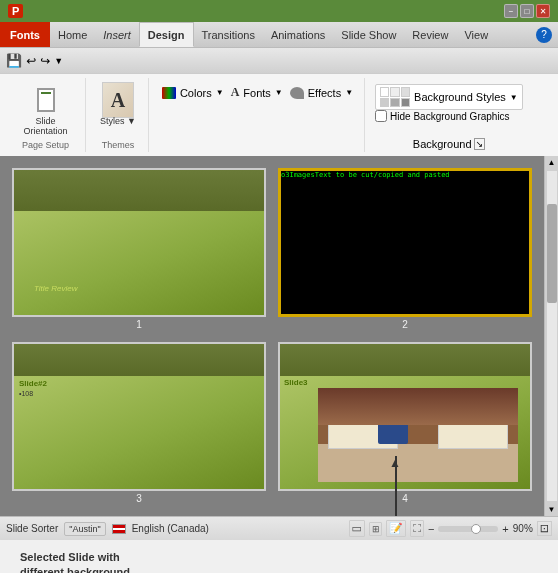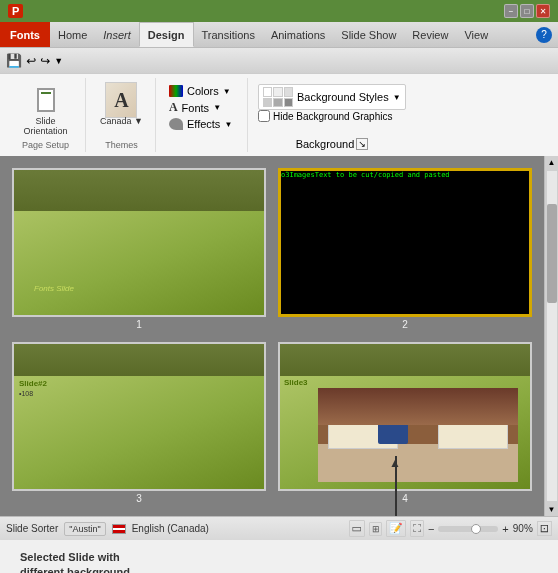--- a/index.html
+++ b/index.html
@@ -103,28 +103,28 @@
     </div>
     <div class="ribbon-group-label">Page Setup</div>
   </div>
 
   <div class="ribbon-group" style="min-width:60px;">
     <div class="ribbon-group-content" style="flex-direction:column;align-items:center;padding-bottom:16px;padding-top:4px;">
       <div class="large-btn">
         <div class="btn-icon">
           <div style="width:36px;height:36px;background:linear-gradient(135deg,#e8e0d0,#d8c8b0);border:1px solid #ccc;display:flex;align-items:center;justify-content:center;font-size:20px;font-weight:bold;color:#333;font-family:Georgia,serif;">A</div>
         </div>
-        <div class="btn-label">Canada ▼</div>
+        <div class="btn-label">Styles ▼</div>
       </div>
     </div>
     <div class="ribbon-group-label">Themes</div>
   </div>
 
   <div class="ribbon-group" style="min-width:90px;">
-    <div style="display:flex;flex-direction:column;gap:1px;padding-bottom:16px;padding-top:6px;width:100%;">
+    <div style="display:flex;flex-direction:row;gap:1px;padding-bottom:16px;padding-top:6px;width:100%;">
       <div class="small-btn" style="display:flex;align-items:center;gap:4px;">
         <span style="display:inline-block;width:14px;height:12px;background:linear-gradient(to right,#cc0000,#00aa00,#0000cc);border-radius:1px;"></span>
         <span>Colors</span>
         <span style="font-size:8px;">▼</span>
       </div>
       <div class="small-btn" style="display:flex;align-items:center;gap:4px;">
         <span style="font-size:12px;font-weight:bold;font-family:serif;color:#333;">A</span>
         <span>Fonts</span>
         <span style="font-size:8px;">▼</span>
       </div>
@@ -164,21 +164,21 @@
 </div>
 
 <div style="display:flex;height:360px;">
 
   <div style="flex:1;background:#808080;padding:12px;display:grid;grid-template-columns:1fr 1fr;grid-template-rows:1fr 1fr;gap:12px;overflow:hidden;">
 
     <div style="display:flex;flex-direction:column;">
       <div style="border:2px solid #ccc;cursor:pointer;flex:1;overflow:hidden;">
         <div style="width:100%;height:100%;background:linear-gradient(160deg,#b8cc70 0%,#8aaa40 60%,#6a8a20 100%);position:relative;">
           <div style="height:28%;background:linear-gradient(to bottom,#6a7a38,#5a6a28);"></div>
-          <div style="position:absolute;bottom:15%;left:8%;color:#c8dc60;font-size:8px;font-style:italic;">Fonts Slide</div>
+          <div style="position:absolute;bottom:15%;left:8%;color:#c8dc60;font-size:8px;font-style:italic;">Title Review</div>
         </div>
       </div>
       <div style="font-size:10px;color:#eee;text-align:center;margin-top:2px;">1</div>
     </div>
 
     <div style="display:flex;flex-direction:column;">
       <div style="border:3px solid #d4a800;cursor:pointer;flex:1;overflow:hidden;position:relative;">
         <div style="width:100%;height:100%;background:#000;">
           <div style="color:#00ff00;font-size:7px;font-family:monospace;line-height:1.4;">o3ImagesText to be cut/copied and pasted</div>
         </div>

